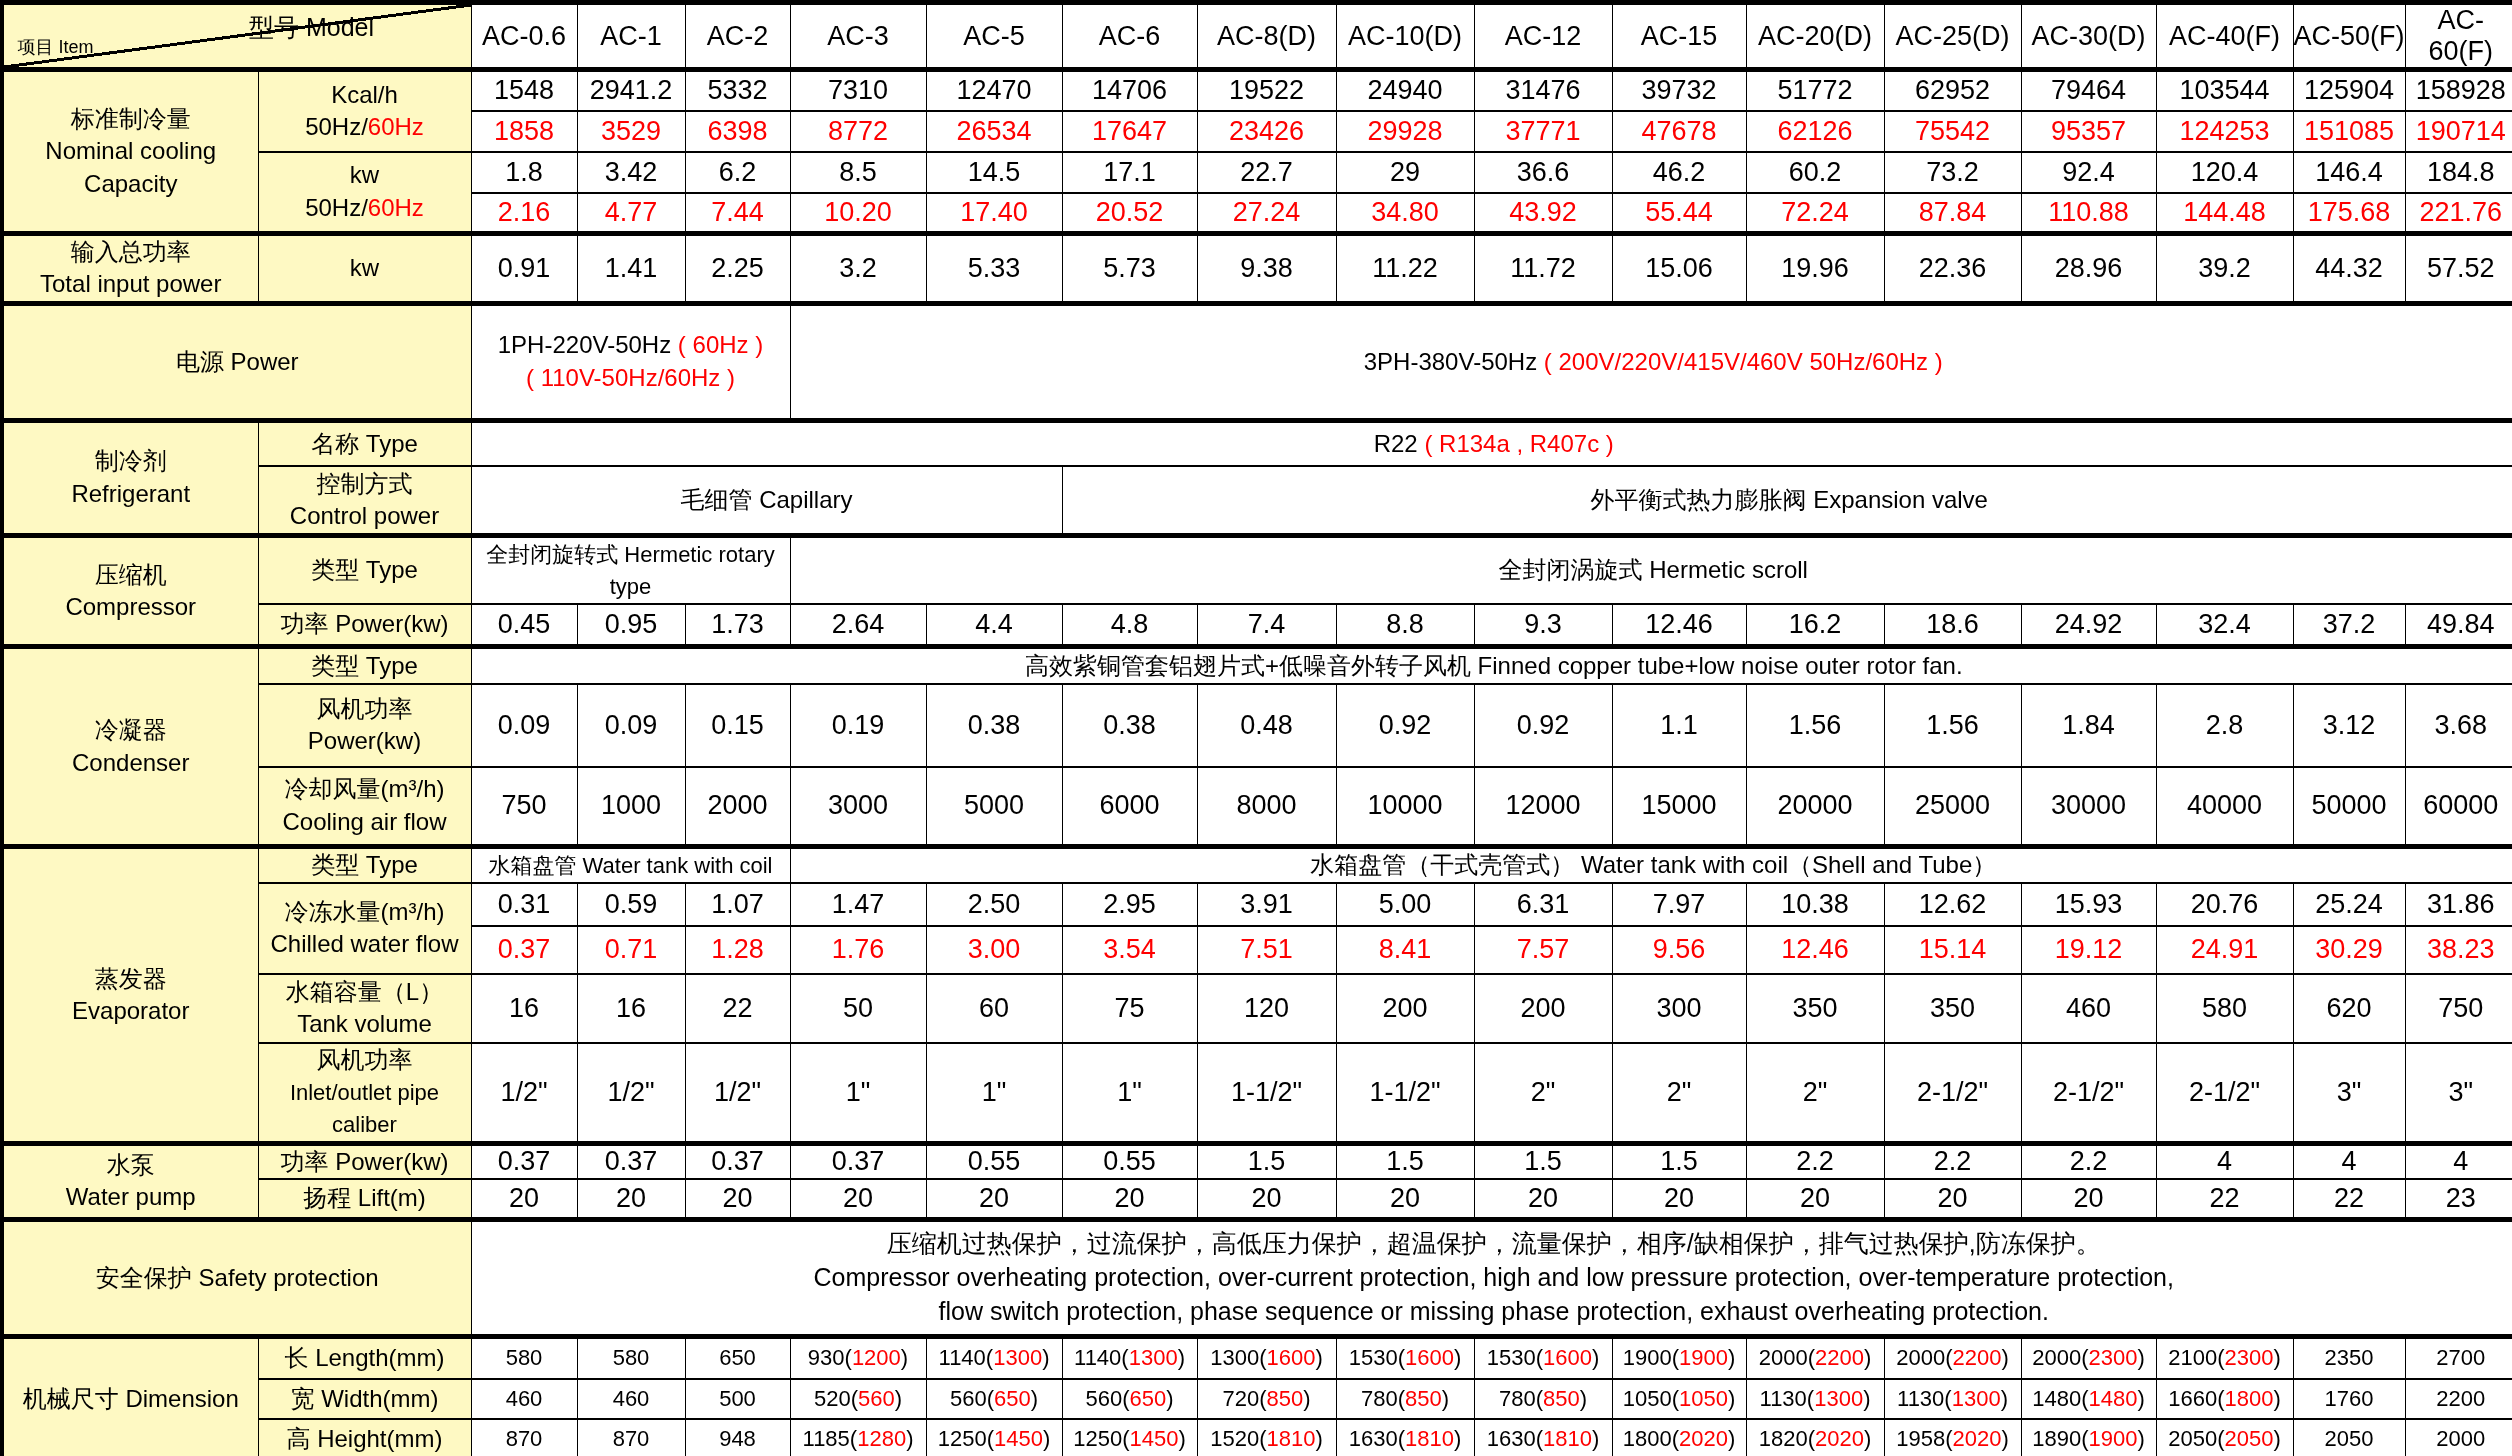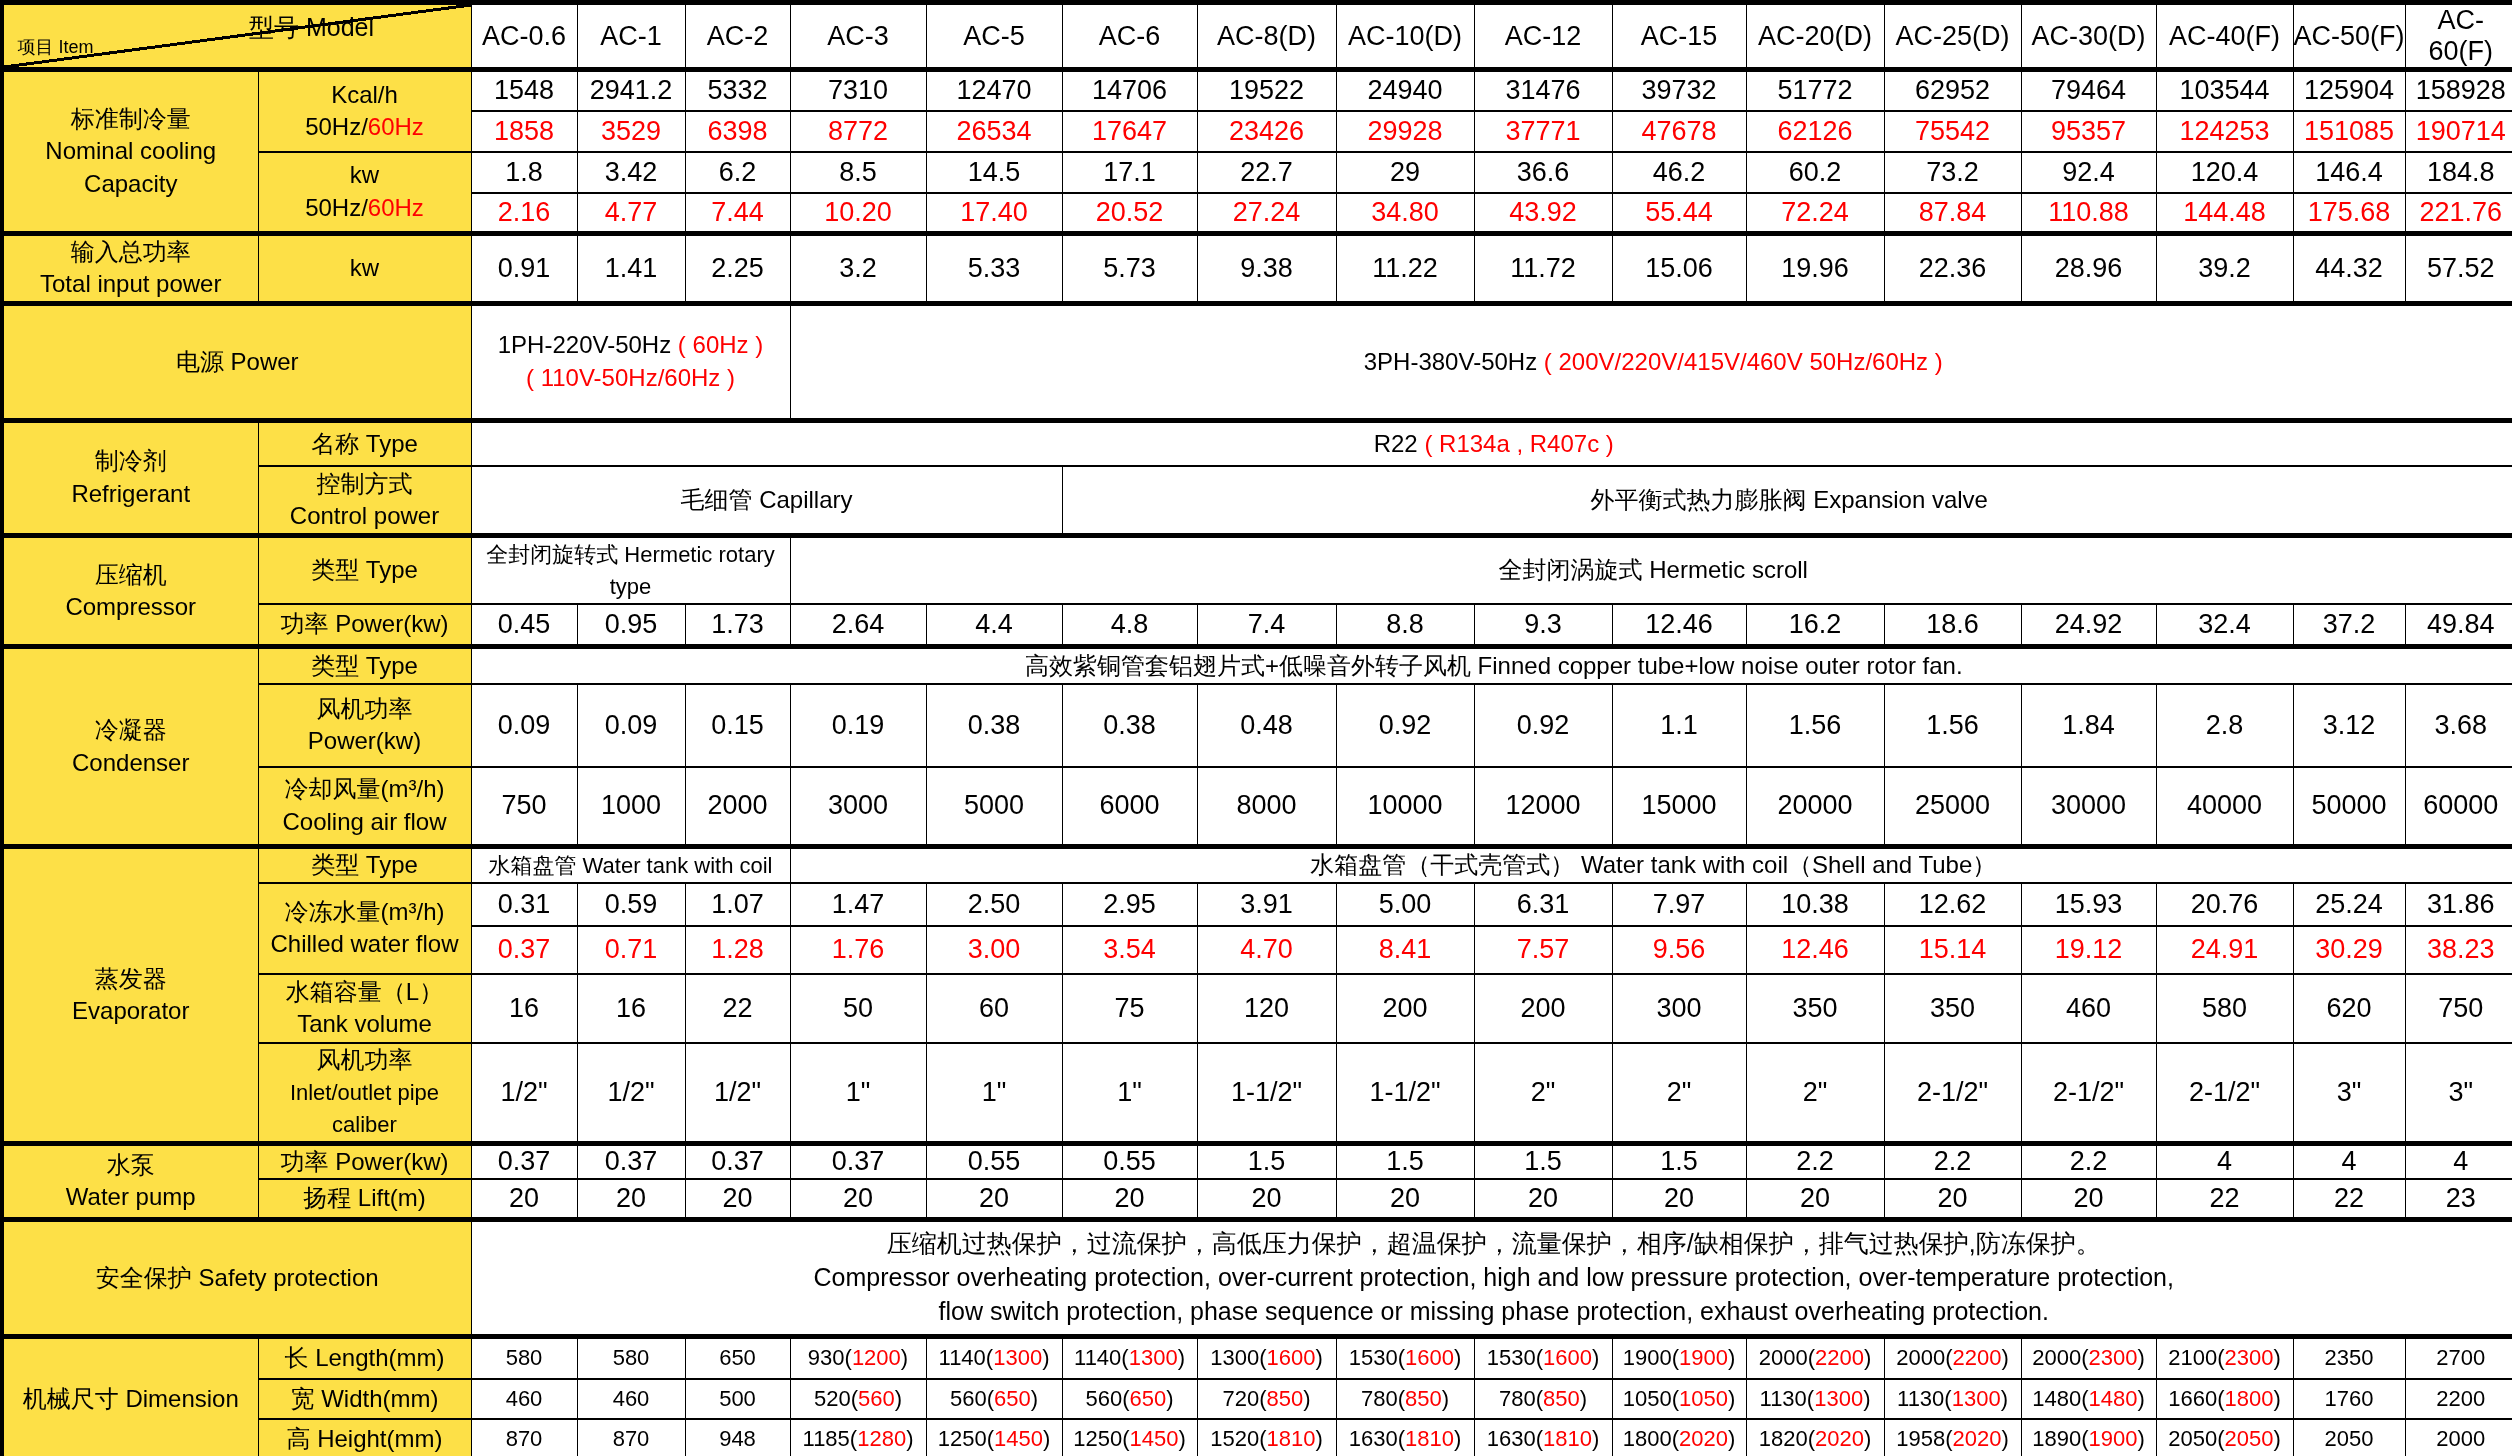--- a/index.html
+++ b/index.html
@@ -3,21 +3,21 @@
 <meta charset="utf-8">
 <style>
   html,body{margin:0;padding:0;background:#fff;}
   body{width:2512px;font-family:"Liberation Sans","DejaVu Sans",sans-serif;}
   table{border-collapse:collapse;table-layout:fixed;width:2512px;border:4.5px solid #000;}
   td{border:1.5px solid #000;border-top-width:2.2px;border-bottom-width:2.2px;
      text-align:center;vertical-align:middle;padding:0;font-size:27px;color:#000;
      background:#fff;overflow:hidden;}
   tr.sec td{border-top-width:5.2px;}
   tr.hdr td{font-size:27px;}
-  td.lbl{background:#fde047;font-size:24px;line-height:1.35;}
+  td.lbl{background:#fef9c3;font-size:24px;line-height:1.35;}
   td.mdl{background:#fff;}
   .red{color:#FE0000;}
   .sm{font-size:22px;}
   td.dim{font-size:22px;}
   td.safety{font-size:25px;line-height:1.52;}
   td.span-text{font-size:24px;}
   .ln{line-height:1.35;}
   td.corner{position:relative;padding:0;}
   .diag{position:absolute;inset:0;
     background:linear-gradient(to bottom right,transparent calc(50% - 1.5px),#000 calc(50% - 1.5px),#000 calc(50% + 1.5px),transparent calc(50% + 1.5px));}
@@ -346,21 +346,21 @@
         <td class="d">25.24</td>
         <td class="d">31.86</td>
       </tr>
       <tr style="height: 48px;">
         <td class="d red">0.37</td>
         <td class="d red">0.71</td>
         <td class="d red">1.28</td>
         <td class="d red">1.76</td>
         <td class="d red">3.00</td>
         <td class="d red">3.54</td>
-        <td class="d red">4.70</td>
+        <td class="d red">7.51</td>
         <td class="d red">8.41</td>
         <td class="d red">7.57</td>
         <td class="d red">9.56</td>
         <td class="d red">12.46</td>
         <td class="d red">15.14</td>
         <td class="d red">19.12</td>
         <td class="d red">24.91</td>
         <td class="d red">30.29</td>
         <td class="d red">38.23</td>
       </tr>

